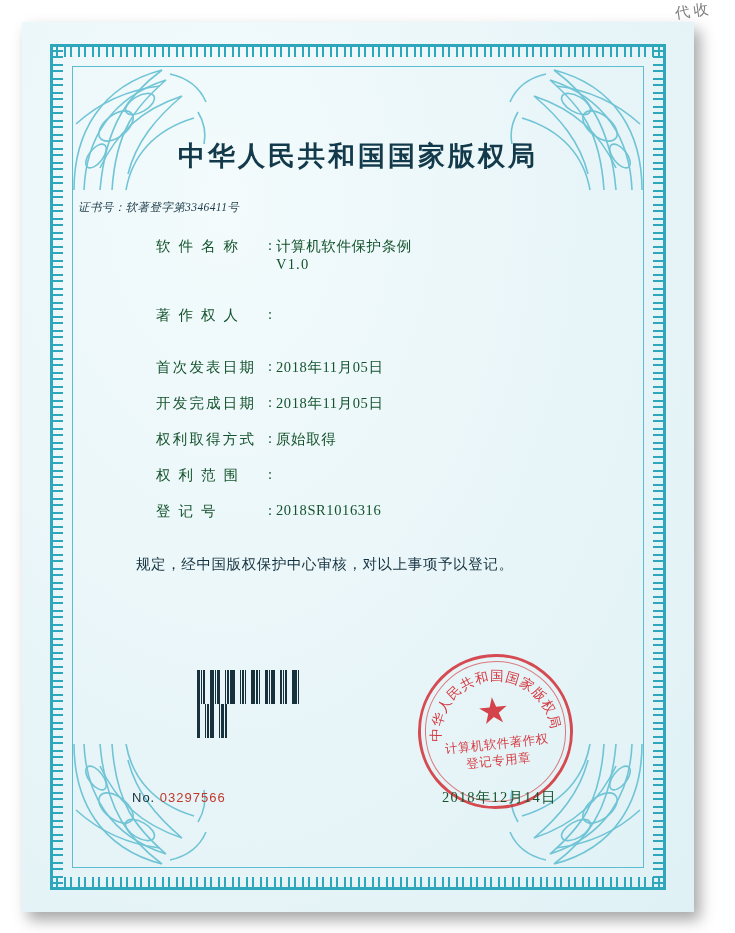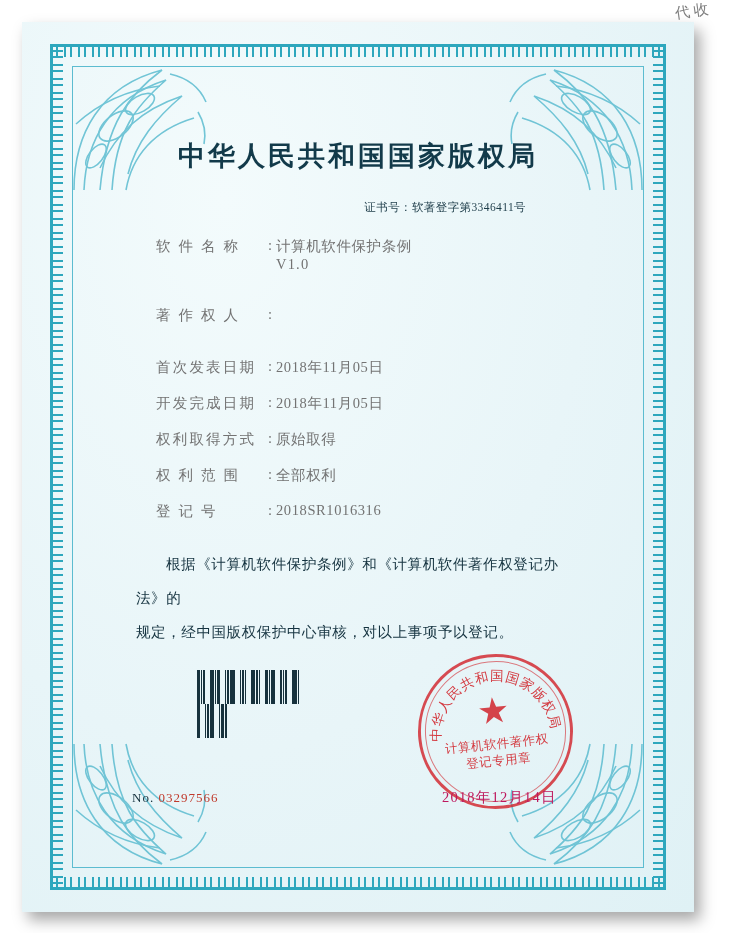--- a/index.html
+++ b/index.html
@@ -114,30 +114,31 @@
   .title-main {
     font-size: 27px;
     margin-top: 46px;
   }
   .title-sub {
     font-size: 27px;
     margin-top: 22px;
   }
 
   .cert-no {
-    text-align: right;
+    text-align: left;
     font-size: 11.5px;
     color: #1d3c49;
-    margin: 26px 112px 0 0;
+    margin: 26px 76px 0 0;
     letter-spacing: 0.4px;
+    font-style: italic;
   }
 
   .fields {
     margin: 22px 0 0 78px;
-    color: #737373;
+    color: #14532d;
   }
   .field-row {
     display: flex;
     align-items: flex-start;
     margin-bottom: 17px;
     font-size: 14.5px;
   }
   .field-label {
     width: 108px;
     flex: 0 0 108px;
@@ -240,29 +241,29 @@
   }
 
   
   #serial {
     position: absolute;
     left: 110px;
     top: 768px;
     font-size: 13px;
     color: #c0392b;
     letter-spacing: 1px;
-    font-family: Liberation Serif, serif;
+    font-family: Liberation Sans, sans-serif;
   }
   #serial .prefix { color: #16323e; }
   #issue-date {
     position: absolute;
     left: 420px;
     top: 766px;
     font-size: 14.5px;
-    color: #be185d;
+    color: #14532d;
     letter-spacing: 1.2px;
   }
 
   
   #handwriting {
     position: absolute;
     right: 26px;
     top: 2px;
     font-size: 15px;
     color: #555;
@@ -381,32 +382,30 @@
 
       <div class="field-row">
         <span class="field-label">权利取得方式</span>
         <span class="field-colon">:</span>
         <span class="field-value">原始取得</span>
       </div>
 
       <div class="field-row">
         <span class="field-label">权 利 范 围</span>
         <span class="field-colon">:</span>
-        <span class="field-value">全部权利</span>
       </div>
 
       <div class="field-row">
         <span class="field-label">登 记 号</span>
         <span class="field-colon">:</span>
         <span class="field-value">2018SR1016316</span>
       </div>
     </div>
 
     <div class="statement">
-      <span class="indent">根据《计算机软件保护条例》和《计算机软件著作权登记办法》的</span>
       <span>规定，经中国版权保护中心审核，对以上事项予以登记。</span>
     </div>
   </div>
 
   <div id="barcode">
     <span style="width:3px"></span><span style="width:1px"></span><span style="width:2px"></span>
     <span style="width:4px"></span><span style="width:1px"></span><span style="width:3px"></span>
     <span style="width:1px"></span><span style="width:2px"></span><span style="width:5px"></span>
     <span style="width:1px"></span><span style="width:2px"></span><span style="width:1px"></span>
     <span style="width:4px"></span><span style="width:2px"></span><span style="width:1px"></span>

